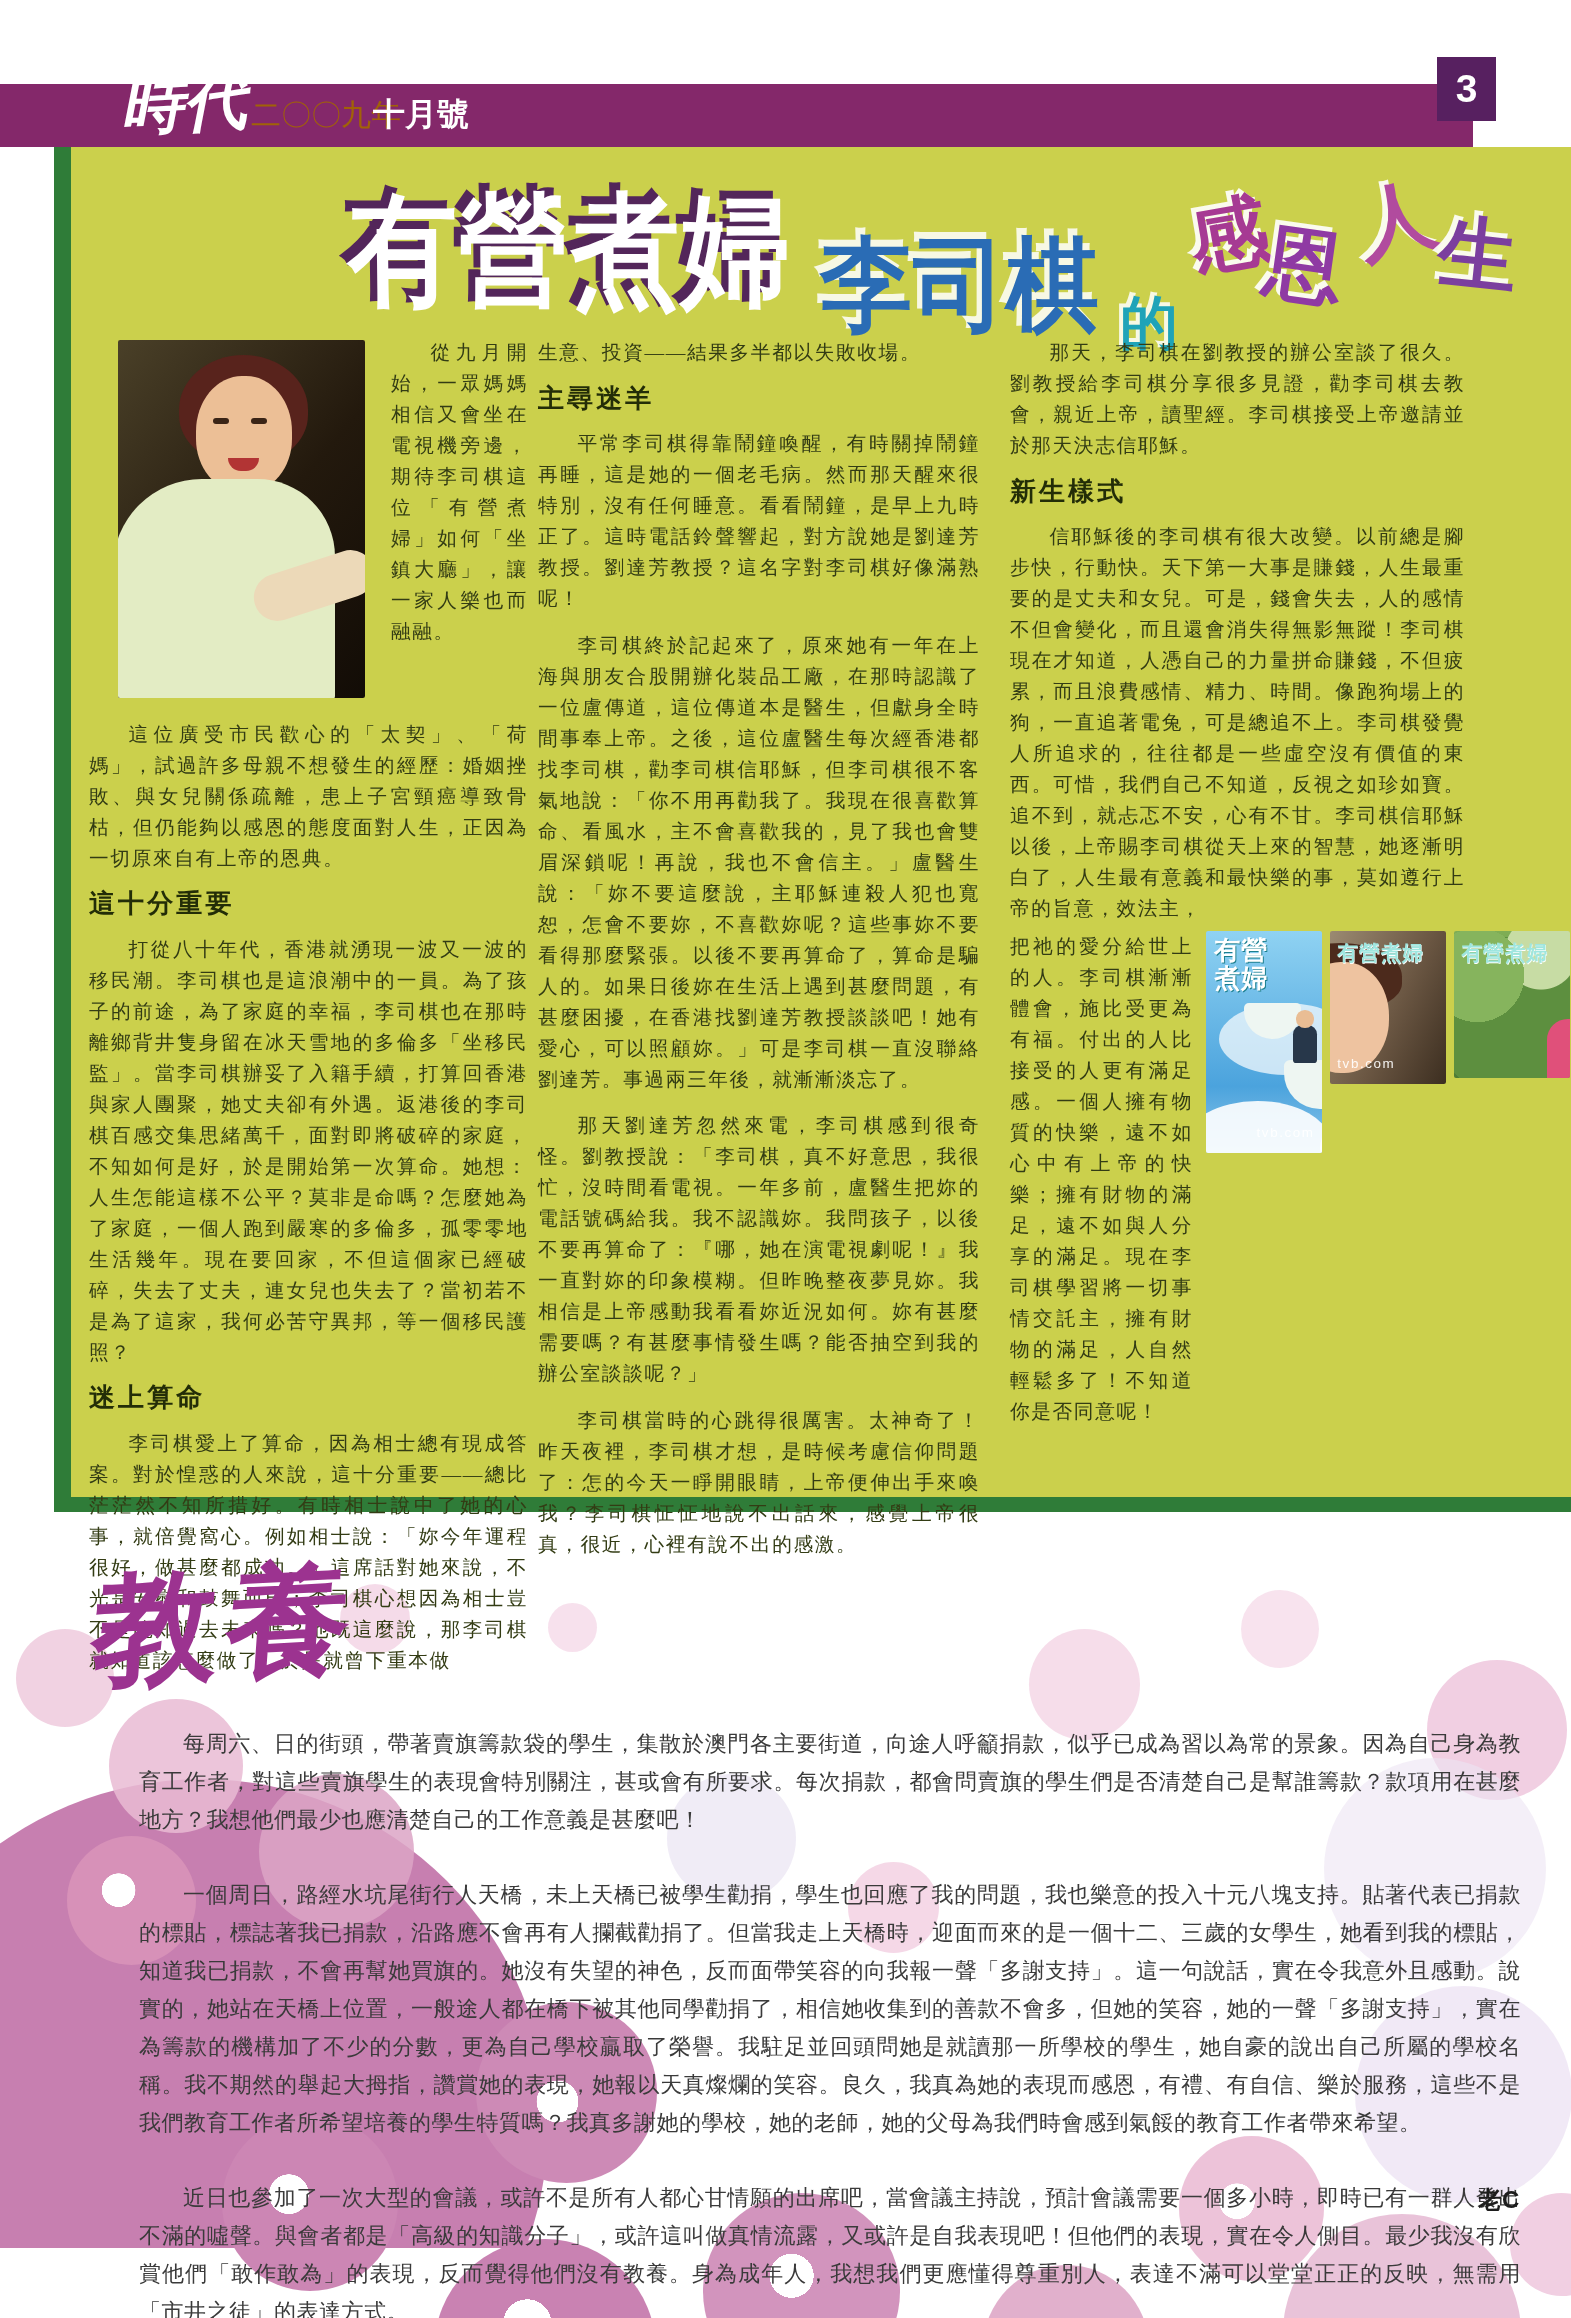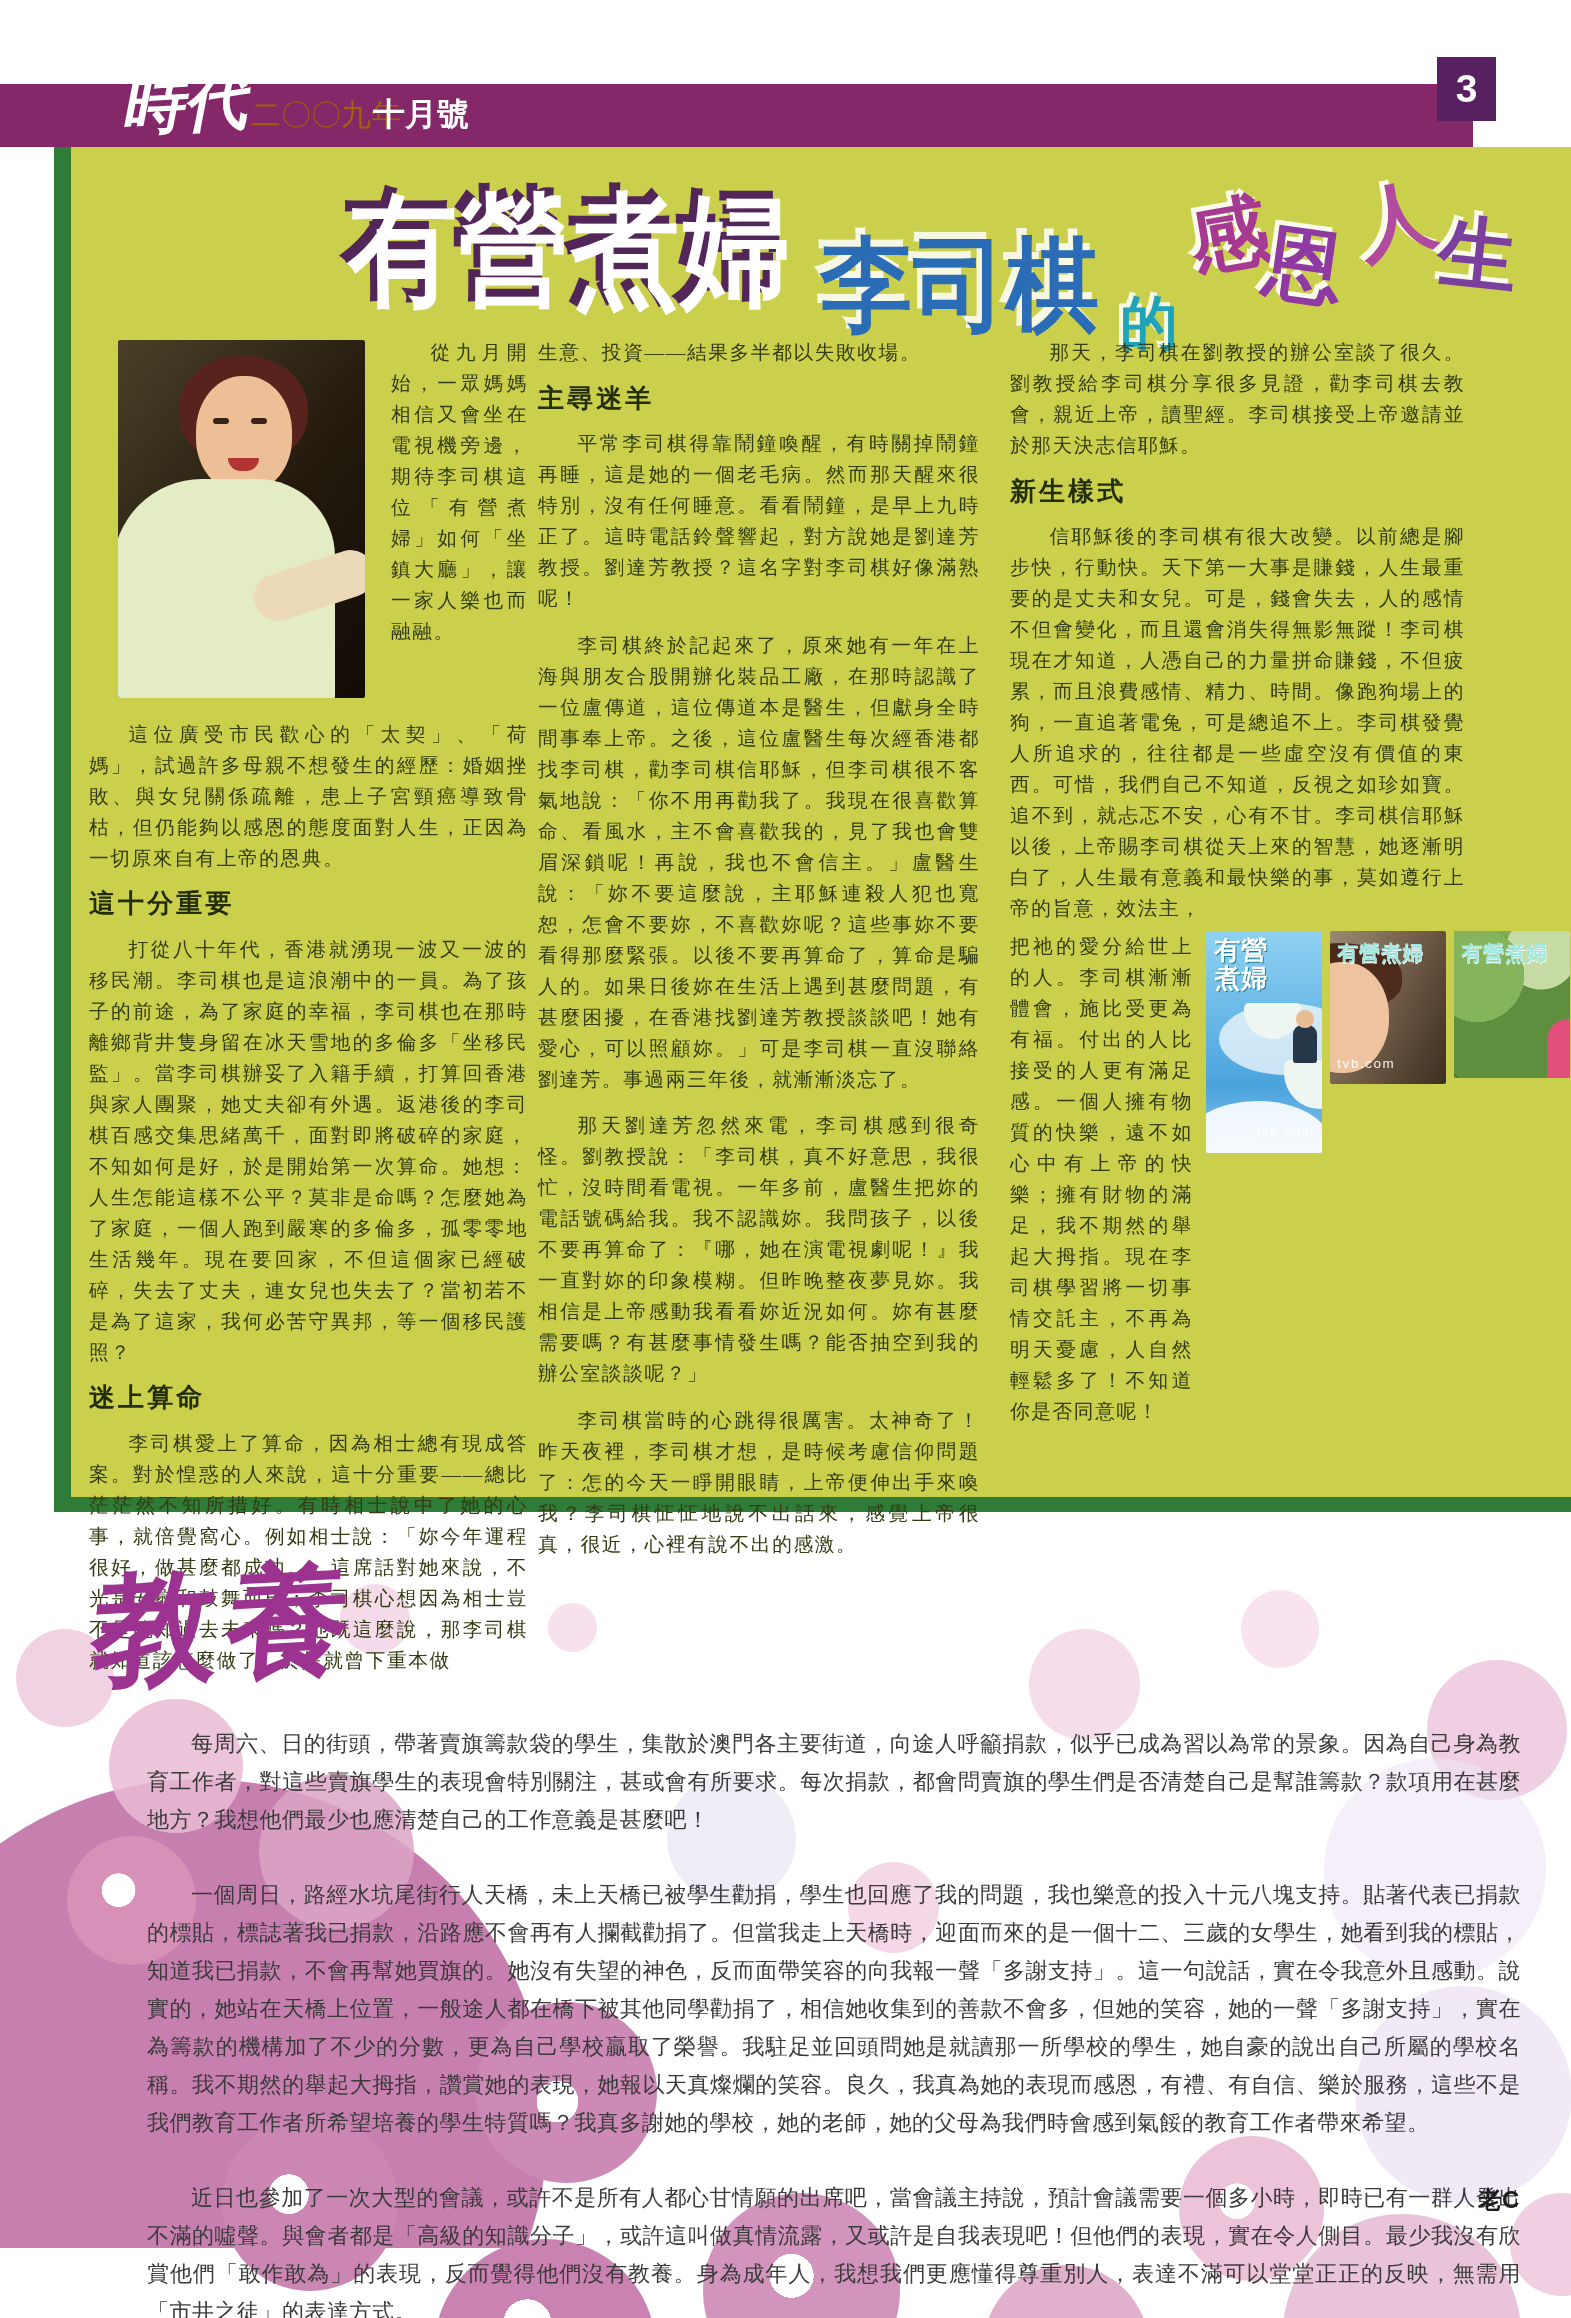--- a/index.html
+++ b/index.html
@@ -110,21 +110,21 @@
            border-radius:20.7px 20.7px 0 0;}
   .ph3-apron{position:absolute;left:122px;top:101px;width:98px;height:47px;background:#f4f0e4;
              border-radius:10.3px 10.3px 0 0;}
 
   
   .kyo-title{position:absolute;left:94px;top:1562px;font-size:124px;line-height:1;font-weight:bold;
              color:#9c3390;letter-spacing:8.3px;transform:skewX(-7deg) rotate(-3deg);z-index:3;
              font-family:"DejaVu Serif",serif;}
   .essay{position:absolute;left:139px;top:1725px;width:1382px;font-size:22px;line-height:38px;
          color:#3a3a3a;text-align:justify;z-index:3;letter-spacing:0.5px;}
-  .essay p{margin:0 0 37px 8px;text-indent:2em;}
+  .essay p{margin:0 0 37px 0;text-indent:2em;}
   .essay p:last-child{margin-bottom:0;}
   .sig{position:absolute;left:1478px;top:2184px;font-size:24px;color:#1d1d1d;z-index:3;
        font-family:"Liberation Sans",sans-serif;font-weight:bold;}
 
   
   .c{position:absolute;border-radius:50%;z-index:1;}
   .blobclip{position:absolute;left:0;top:1707px;width:734px;height:541px;overflow:hidden;z-index:1;}
   .blob{position:absolute;left:-145px;top:72px;width:693px;height:693px;background:#c77fb0;border-radius:50%;}
 </style>
 </head>
@@ -179,21 +179,21 @@
   </div>
 
   <div class="col col3">
     <div class="wide">
       <p>那天，李司棋在劉教授的辦公室談了很久。劉教授給李司棋分享很多見證，勸李司棋去教會，親近上帝，讀聖經。李司棋接受上帝邀請並於那天決志信耶穌。</p>
       <h3>新生樣式</h3>
       <p style="margin-bottom:0;">信耶穌後的李司棋有很大改變。以前總是腳步快，行動快。天下第一大事是賺錢，人生最重要的是丈夫和女兒。可是，錢會失去，人的感情不但會變化，而且還會消失得無影無蹤！李司棋現在才知道，人憑自己的力量拼命賺錢，不但疲累，而且浪費感情、精力、時間。像跑狗場上的狗，一直追著電兔，可是總追不上。李司棋發覺人所追求的，往往都是一些虛空沒有價值的東西。可惜，我們自己不知道，反視之如珍如寶。追不到，就忐忑不安，心有不甘。李司棋信耶穌以後，上帝賜李司棋從天上來的智慧，她逐漸明白了，人生最有意義和最快樂的事，莫如遵行上帝的旨意，效法主，</p>
     </div>
     <div class="flexrow">
       <div class="narrow">
-        <p class="noind">把祂的愛分給世上的人。李司棋漸漸體會，施比受更為有福。付出的人比接受的人更有滿足感。一個人擁有物質的快樂，遠不如心中有上帝的快樂；擁有財物的滿足，我不期然的舉起大拇指。現在李司棋學習將一切事情交託主，不再為明天憂慮，人自然輕鬆多了！不知道你是否同意呢！</p>
+        <p class="noind">把祂的愛分給世上的人。李司棋漸漸體會，施比受更為有福。付出的人比接受的人更有滿足感。一個人擁有物質的快樂，遠不如心中有上帝的快樂；擁有財物的滿足，遠不如與人分享的滿足。現在李司棋學習將一切事情交託主，擁有財物的滿足，人自然輕鬆多了！不知道你是否同意呢！</p>
       </div>
       <div class="imgstack">
         <div class="ph ph1">
           <div class="cloud" style="left:-20.7px;bottom:-31px;width:145px;height:83px;"></div>
           <div class="cloud" style="left:114px;bottom:-41px;width:176px;height:93px;"></div>
           <div class="cloud" style="right:-31px;top:72px;width:134px;height:72px;opacity:.7;"></div>
           <div class="cup" style="left:78px;top:129px;"></div>
           <div class="cup" style="right:20.7px;top:72px;width:57px;height:36px;"></div>
           <div class="figs" style="left:87px;top:94px;"></div>
           <div class="head" style="left:90px;top:79px;"></div>

